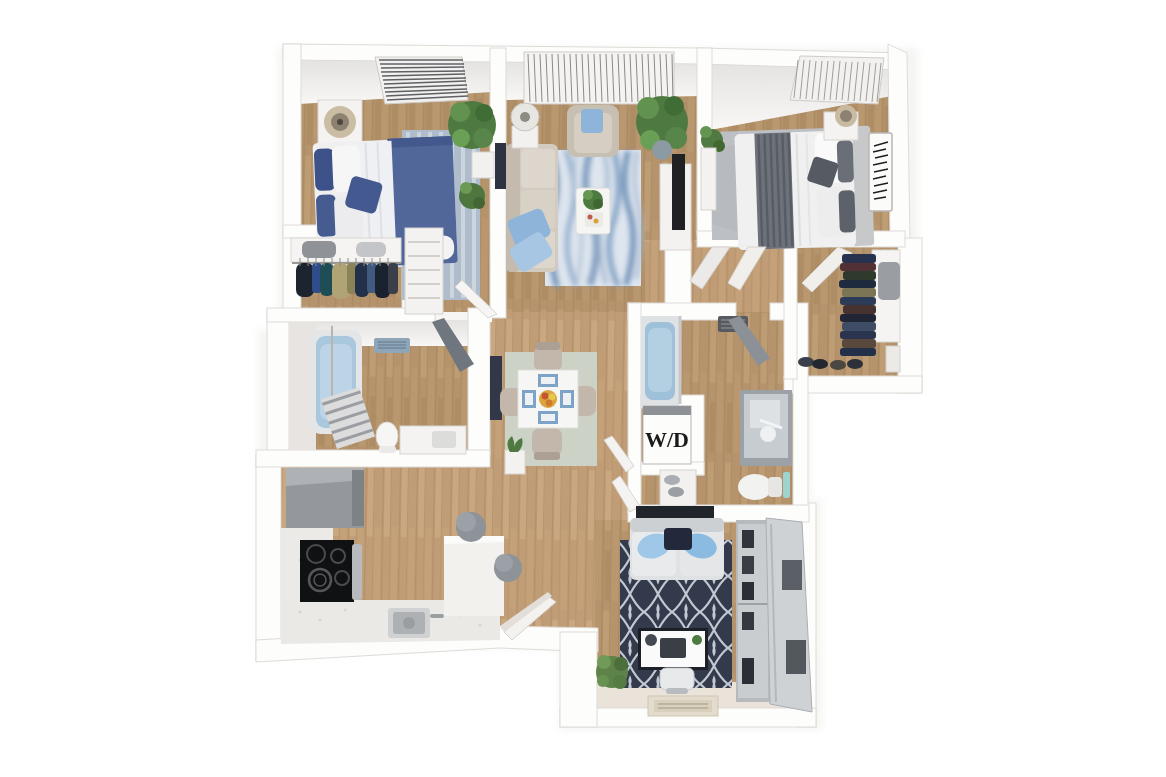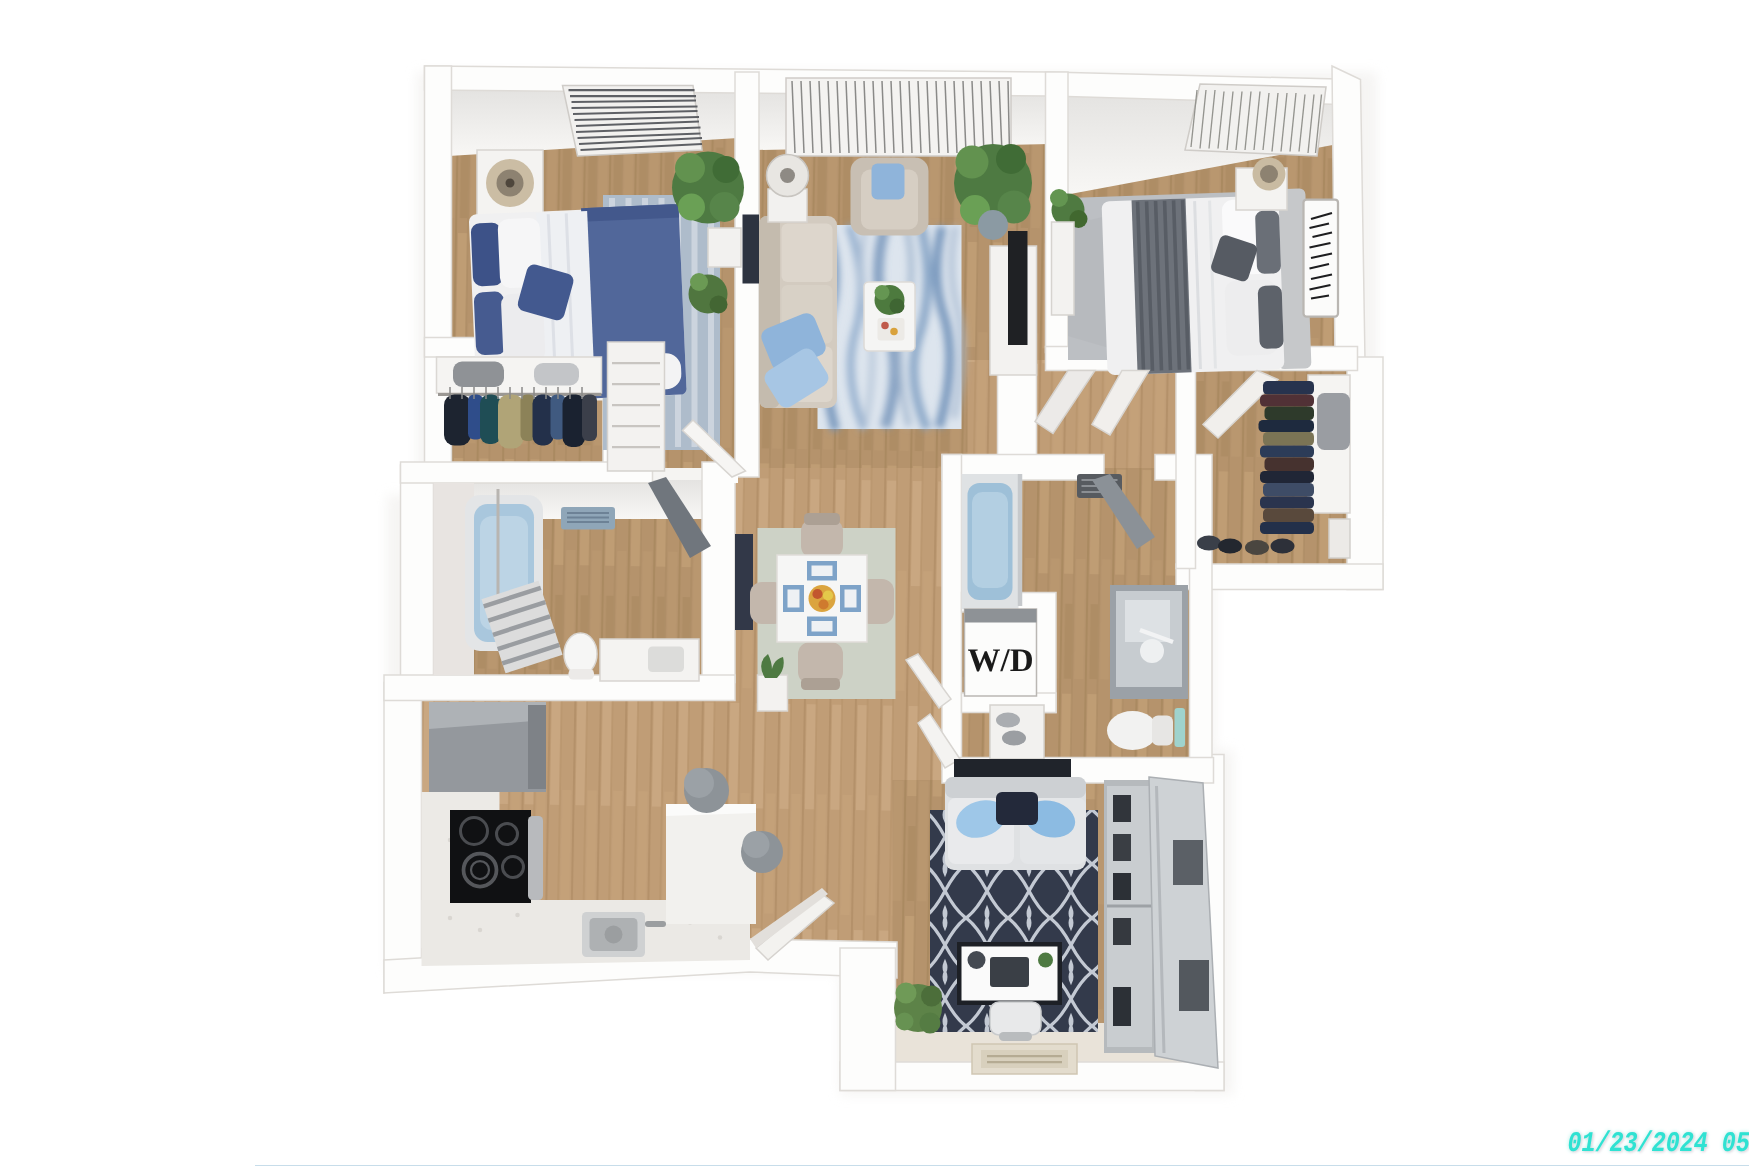--- a/index.html
+++ b/index.html
@@ -1,16 +1,16 @@
 <!DOCTYPE html>
 <html><head>
 <meta charset="utf-8">
 <style>
 html,body{margin:0;padding:0;background:#fff;}
-#stage{position:relative;width:1166px;height:777px;background:#0369a1;overflow:hidden;font-family:"Liberation Sans",sans-serif;}
+#stage{position:relative;width:933px;height:777px;background:#b91c1c;overflow:hidden;font-family:"Liberation Sans",sans-serif;}
 #stamp{position:absolute;left:1045px;top:751px;color:#2fe2d2;font-family:"Liberation Mono",monospace;font-weight:bold;font-style:italic;font-size:19px;white-space:nowrap;transform:scaleX(.82);transform-origin:0 0;letter-spacing:0;text-shadow:0 0 3px #aef0e8,1px 1px 2px #f4c9d8;}
 </style>
 </head>
 <body>
 <div id="stage">
 <svg width="1166" height="777" viewBox="0 0 1166 777">
 <defs>
 <pattern id="wood" width="17" height="150" patternUnits="userSpaceOnUse" patternTransform="rotate(1)">
 <rect width="17" height="150" fill="#b5936c"></rect>
 <rect x="0" width="1.4" height="150" fill="#a8885f" opacity=".85"></rect>

